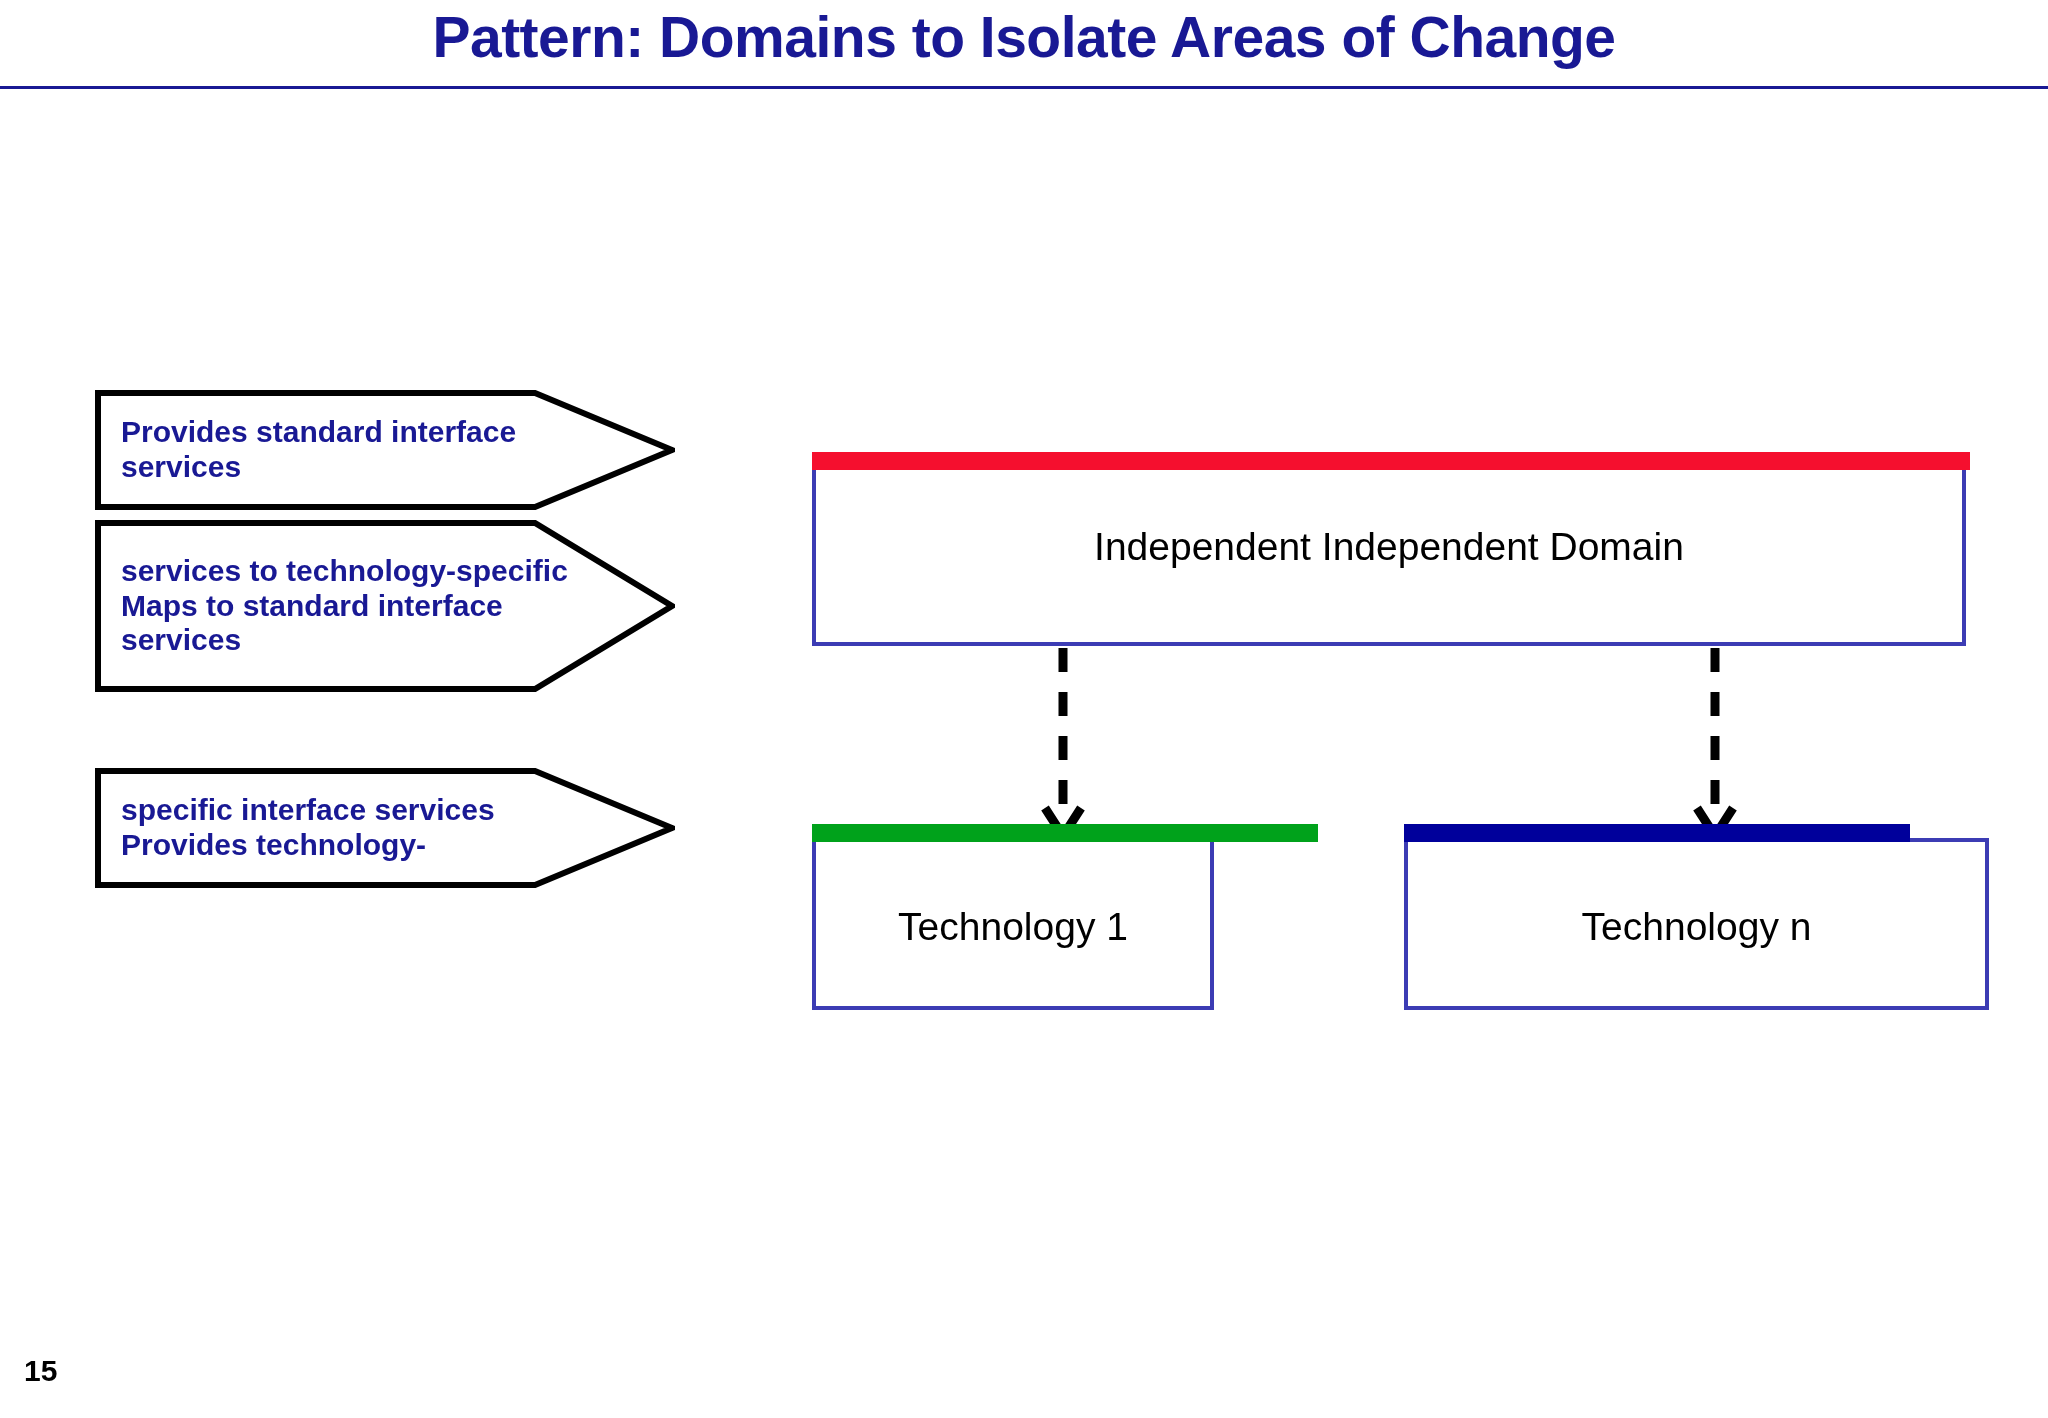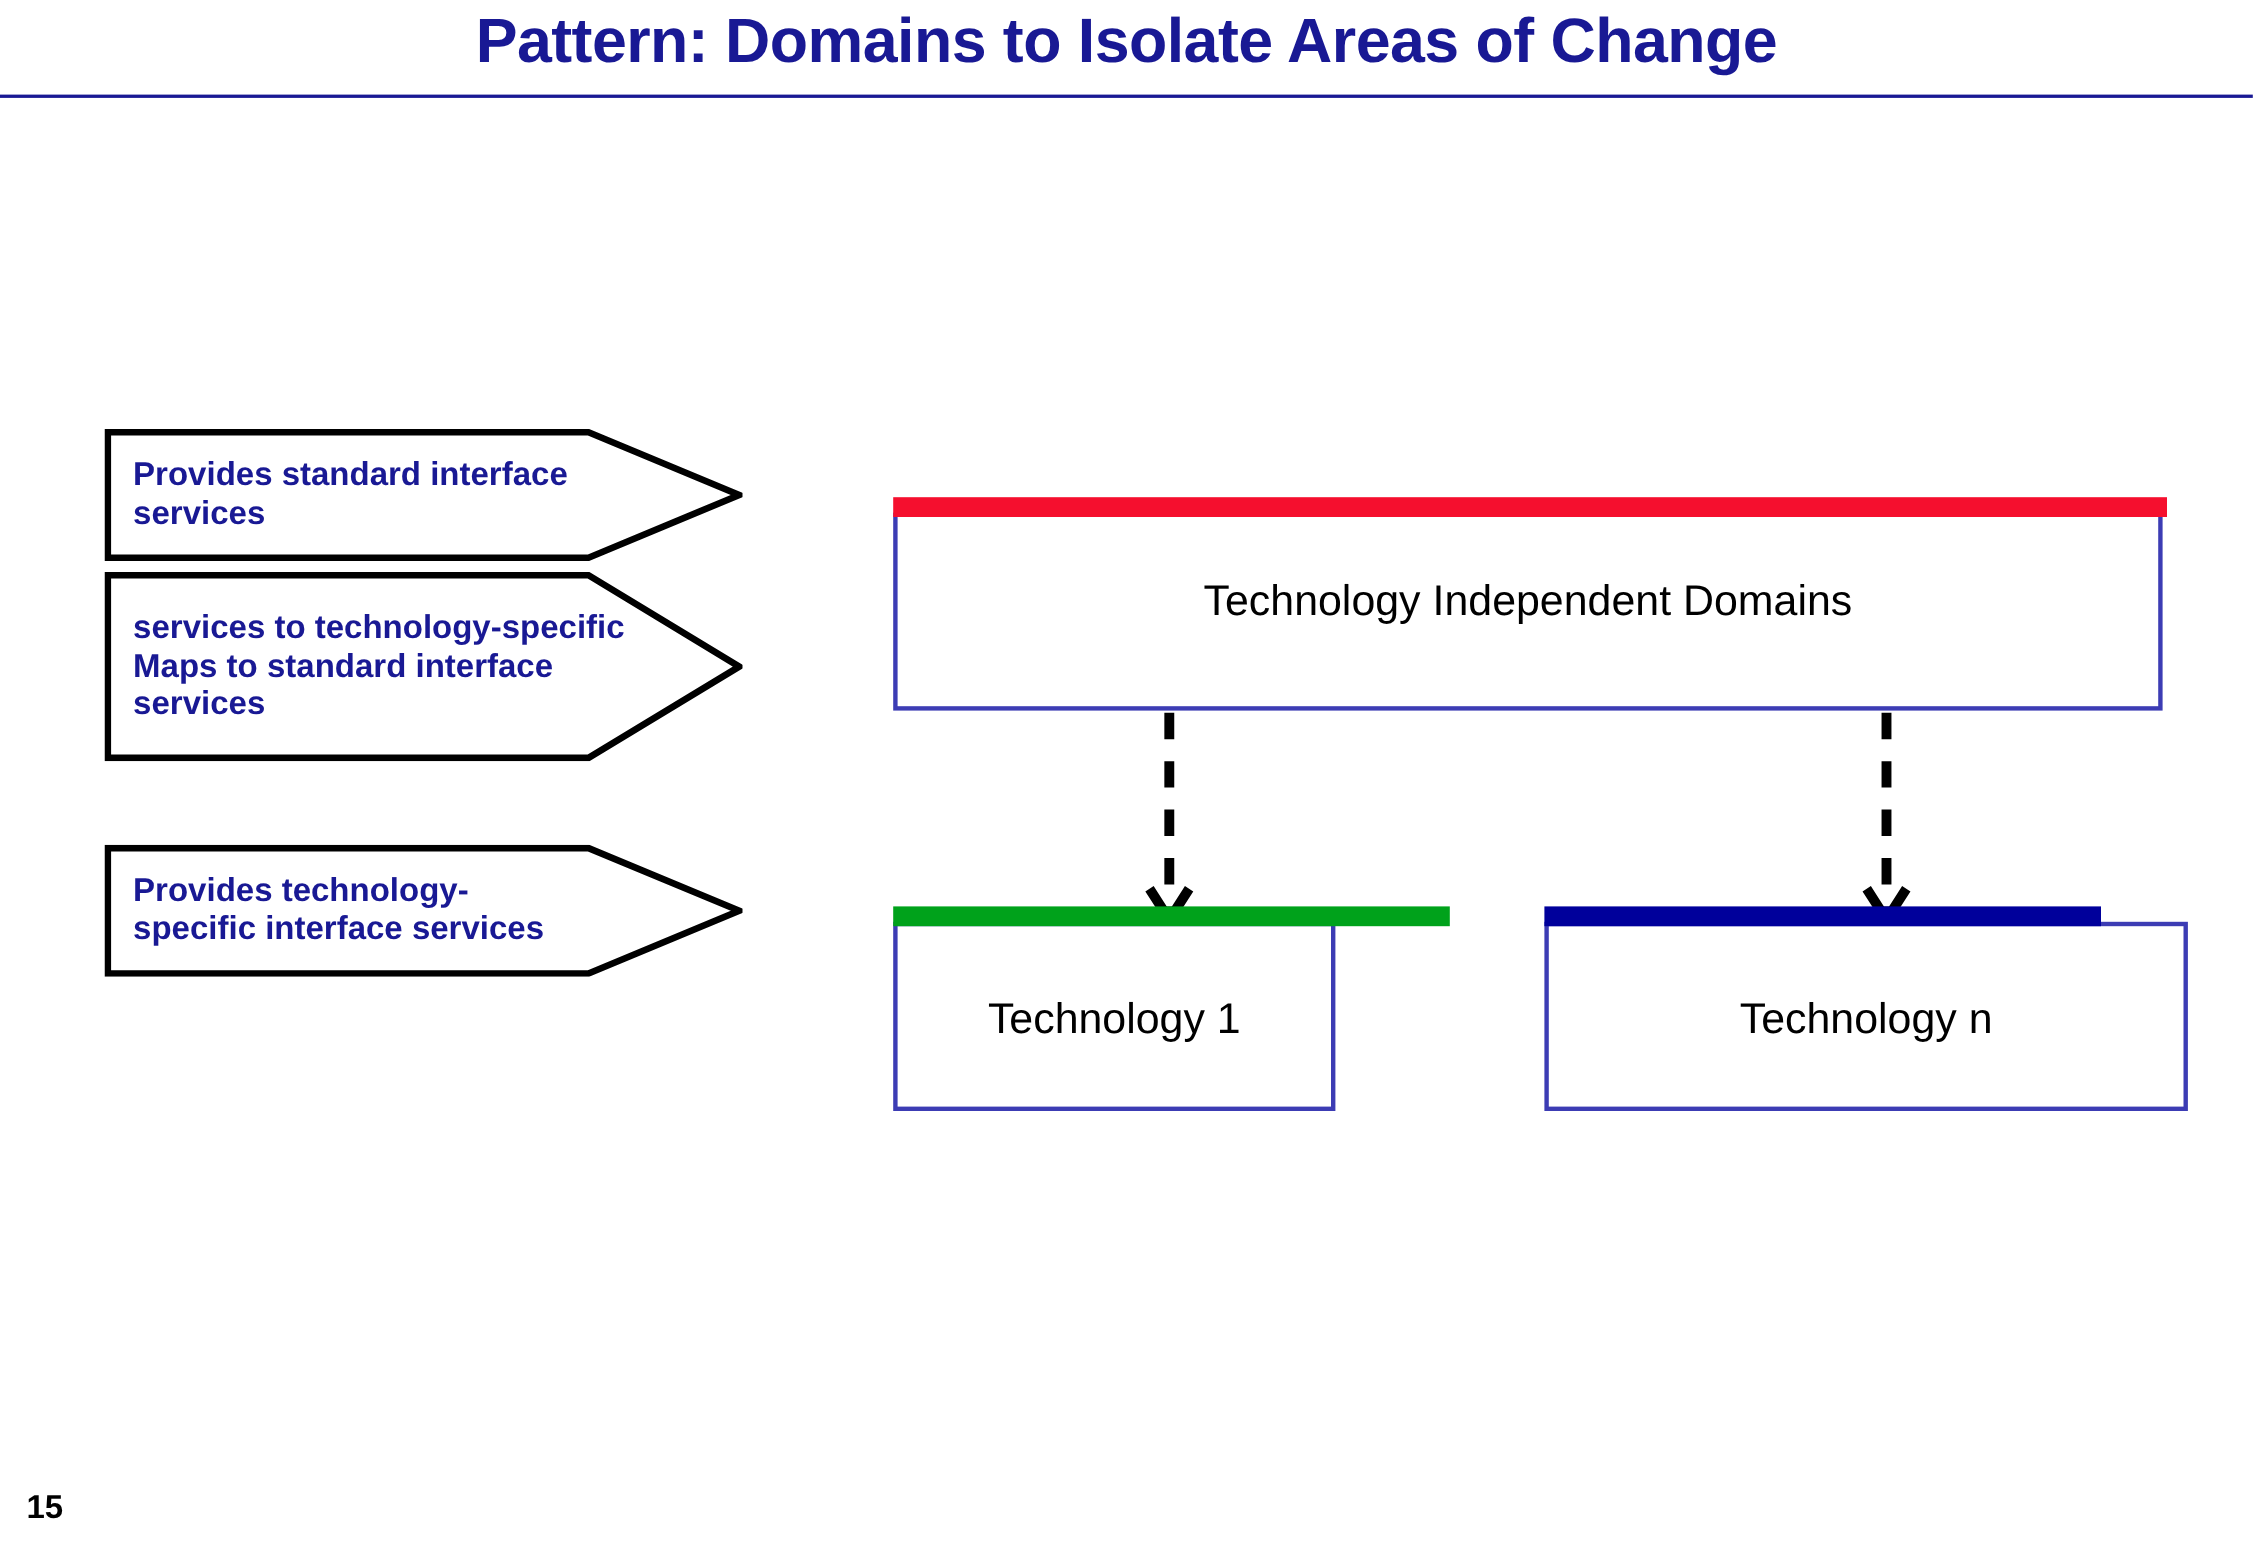--- a/index.html
+++ b/index.html
@@ -203,28 +203,28 @@
       <span>Maps to standard interface</span>
       <span>services</span>
     </div>
   </div>
 
   <div class="callout" id="callout-provides-tech">
     <svg class="callout-shape" viewBox="0 0 580 120" preserveAspectRatio="none" xmlns="http://www.w3.org/2000/svg">
       <polygon points="3,3 440,3 577,60 440,117 3,117" fill="#ffffff" stroke="#000000" stroke-width="6" vector-effect="non-scaling-stroke"></polygon>
     </svg>
     <div class="callout-text">
+      <span>specific interface services</span>
       <span>Provides technology-</span>
-      <span>specific interface services</span>
     </div>
   </div>
 
   <div class="dbox" id="box-technology-independent-domain">
     <div class="accent-bar"></div>
-    <div class="dbox-label">Technology Independent Domains</div>
+    <div class="dbox-label">Independent Independent Domain</div>
   </div>
 
   <div class="dbox" id="box-technology-1">
     <div class="accent-bar"></div>
     <div class="dbox-label">Technology 1</div>
   </div>
 
   <div class="dbox" id="box-technology-n">
     <div class="accent-bar"></div>
     <div class="dbox-label">Technology n</div>

